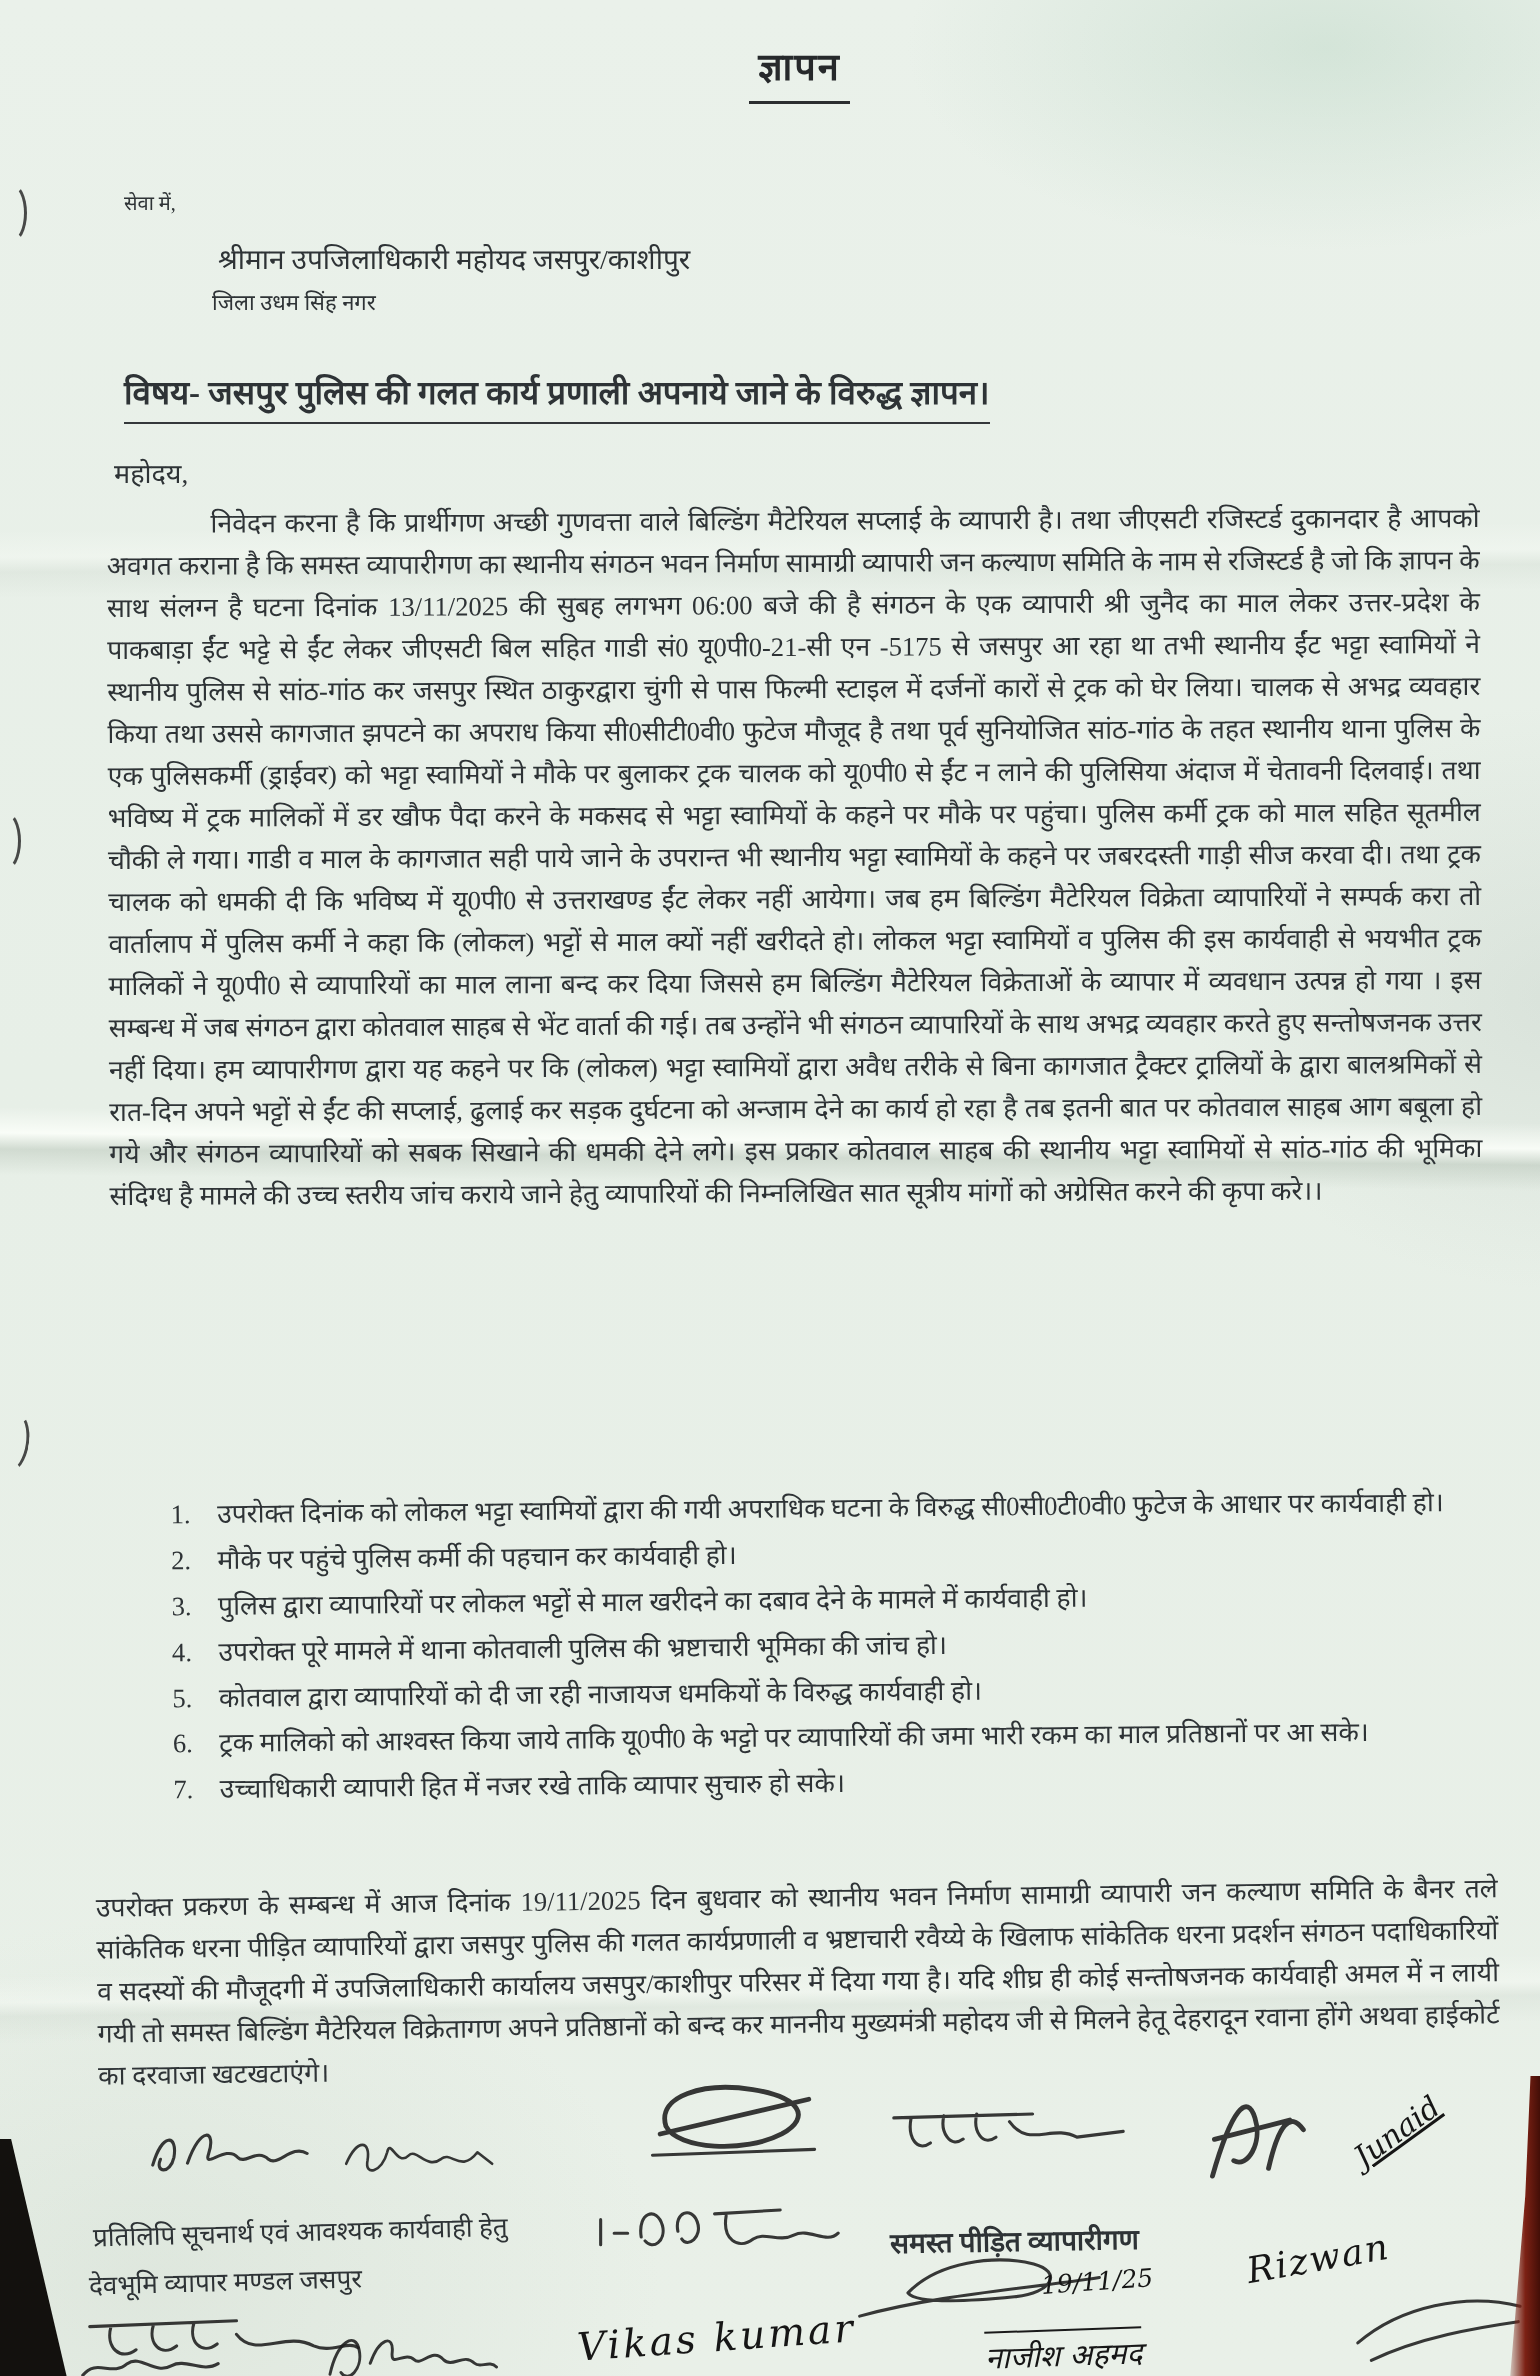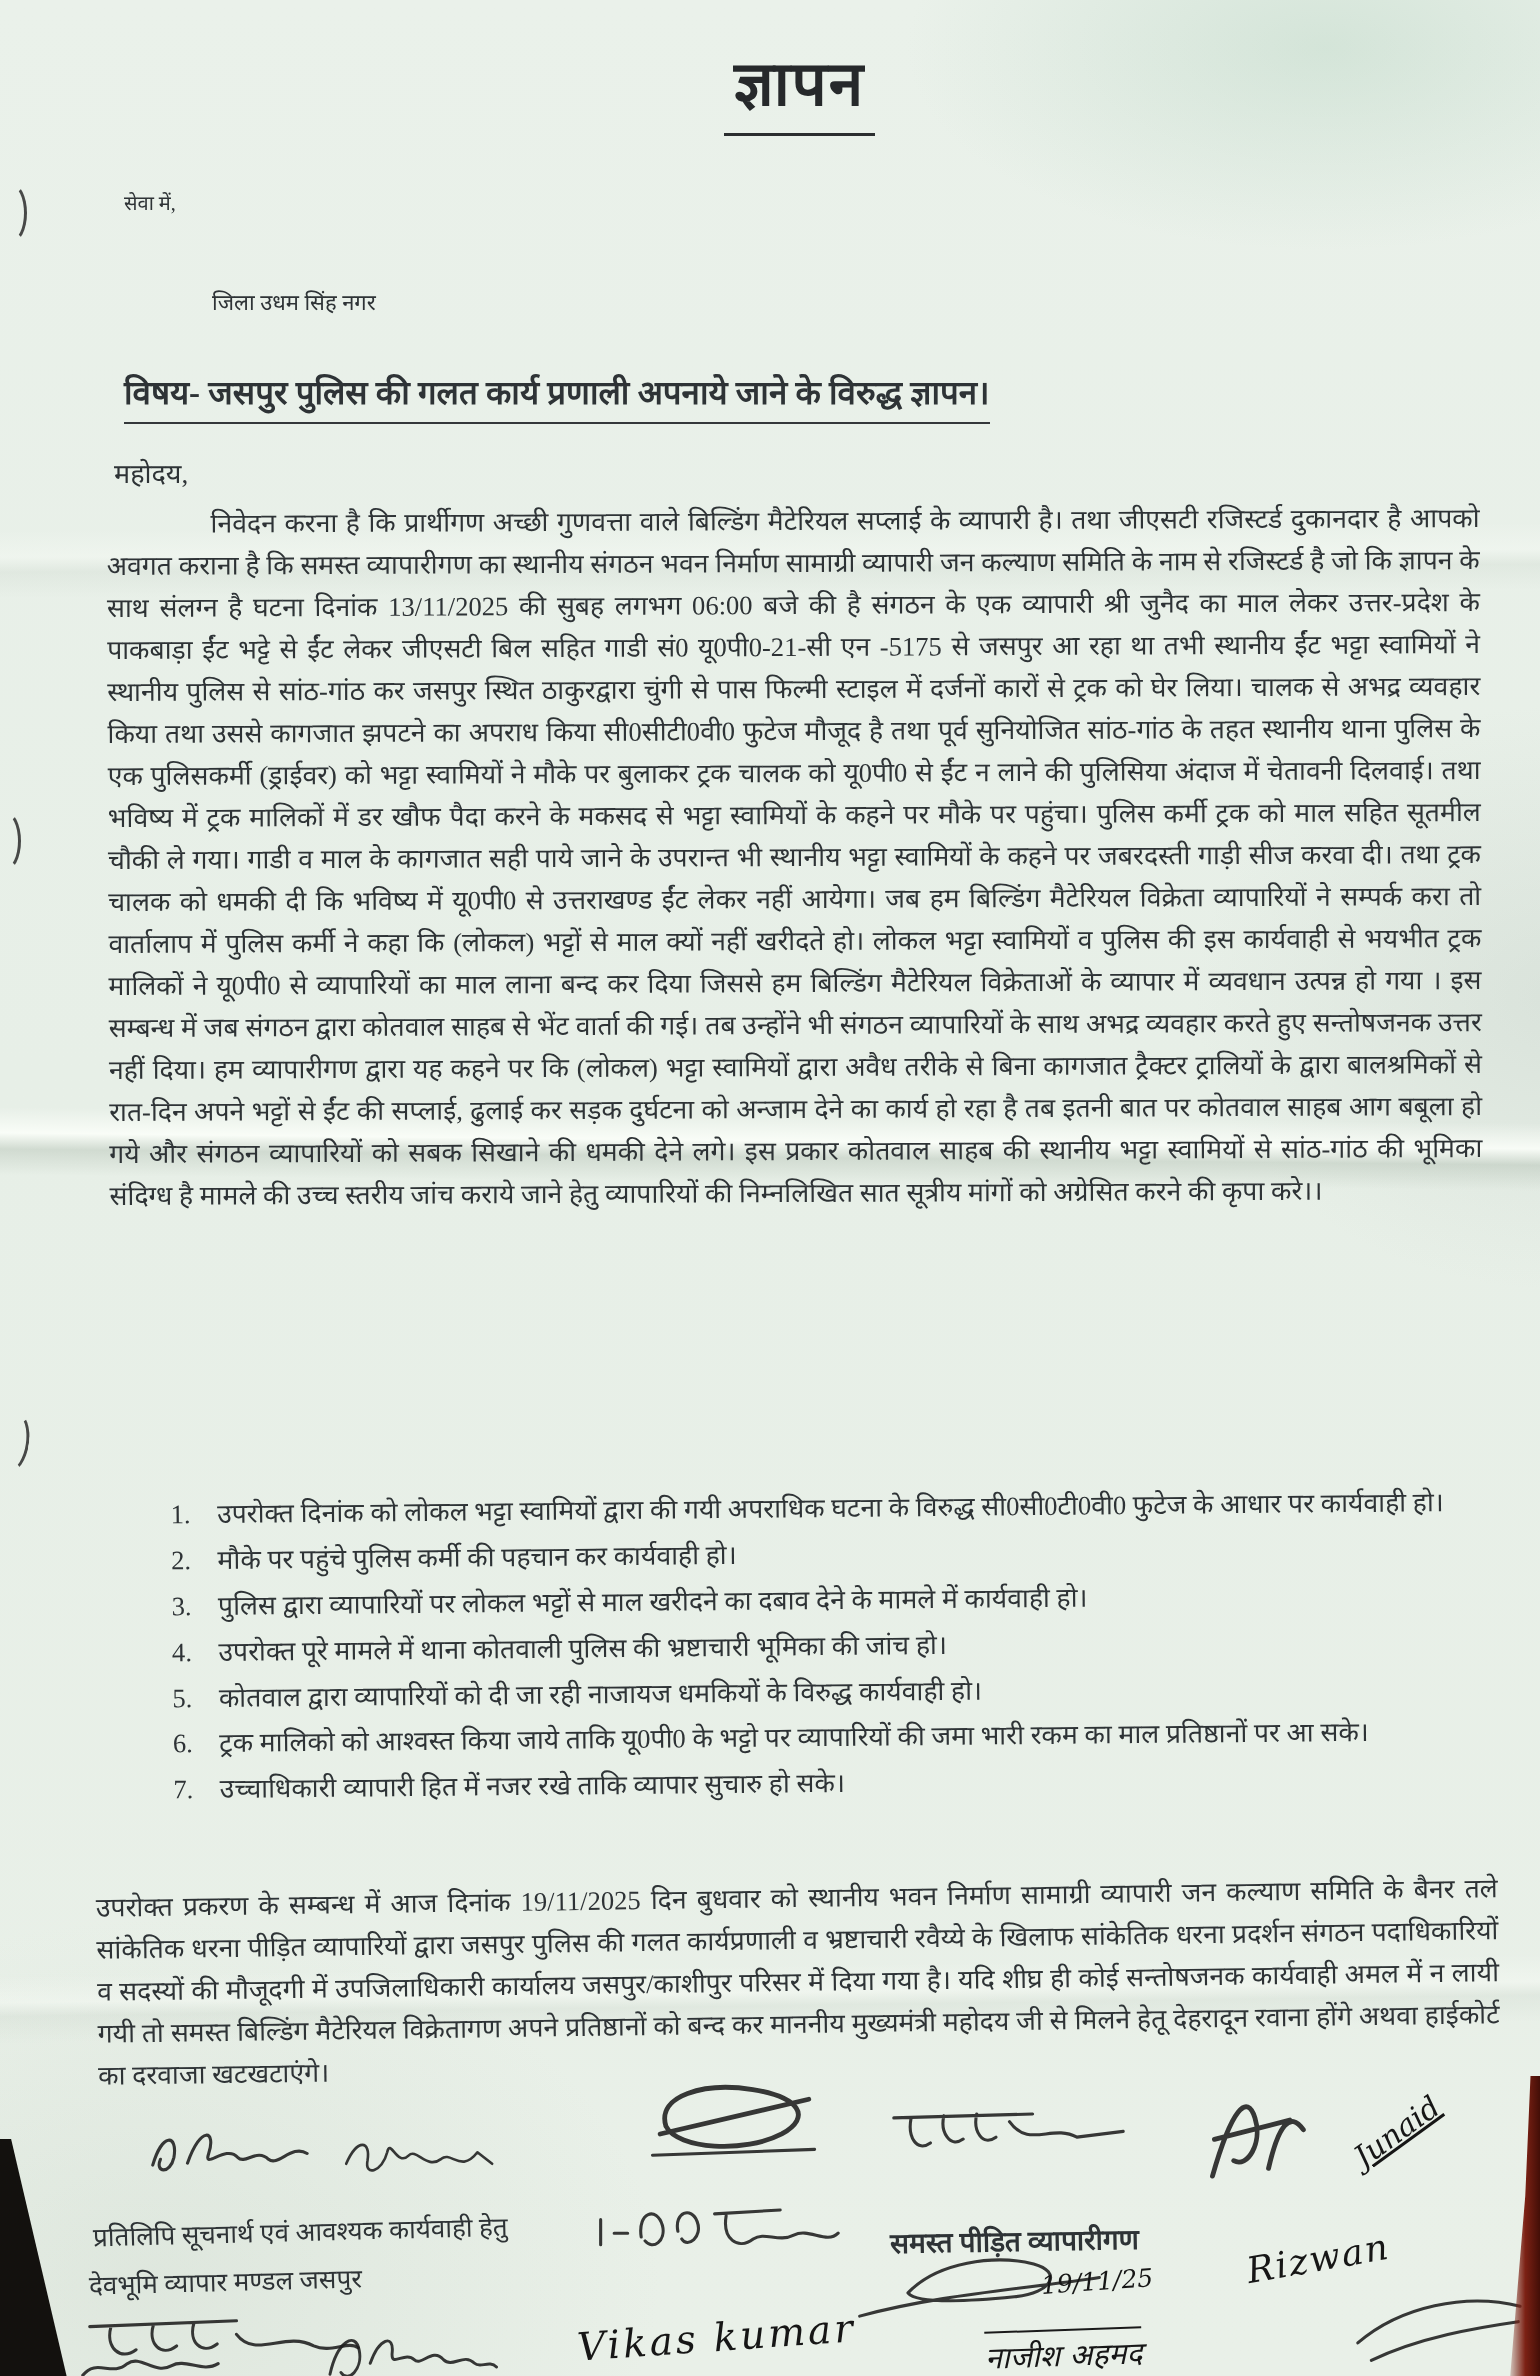--- a/index.html
+++ b/index.html
@@ -26,21 +26,21 @@
   .spine-red{position:absolute;right:0;top:2076px;width:35px;height:300px;
     background:linear-gradient(to left,#3f0d06 0%,#7c2114 45%,rgba(124,33,20,.55) 70%,rgba(124,33,20,0) 100%);
     clip-path:polygon(70% 0,100% 0,100% 100%,12% 100%,55% 40%);}
   .scan-mark{position:absolute;width:25px;height:54px;border:3.9px solid transparent;
     border-right-color:#2c2c2c;border-radius:50%;opacity:.85;}
   .scan-mark.m1{left:-3.9px;top:183px;}
   .scan-mark.m2{left:-9.7px;top:811px;}
   .scan-mark.m3{left:-1.9px;top:1412px;transform:rotate(8deg);}
   
   .title-wrap{position:absolute;top:39px;left:58px;right:0;text-align:center;}
-  .title{display:inline-block;font-size:62px;font-weight:bold;color:#26292b;
+  .title{display:inline-block;font-size:38px;font-weight:bold;color:#26292b;
     border-bottom:3.9px solid #2b2e30;padding:0 9.7px 9.7px;letter-spacing:1.9px;}
   .salutation{position:absolute;left:124px;top:189px;font-size:20px;}
   .addr1{position:absolute;left:218px;top:239px;font-size:28px;}
   .addr2{position:absolute;left:212px;top:286px;font-size:22px;}
   .subject{position:absolute;left:124px;top:369px;font-size:33px;font-weight:600;
     border-bottom:2.9px solid #34383a;padding-bottom:7.7px;}
   .greeting{position:absolute;left:114px;top:454px;font-size:27px;}
   .bodytext{position:absolute;left:108px;top:500px;width:1373px;font-size:26.6px;
     line-height:42px;text-align:justify;text-indent:104px;transform:rotate(-.25deg);}
   .demands{position:absolute;left:172px;top:1487px;width:1318px;list-style:none;margin:0;padding:0;
@@ -72,20 +72,21 @@
   <div class="crease c3"></div>
   <div class="scan-mark m1"></div>
   <div class="scan-mark m2"></div>
   <div class="scan-mark m3"></div>
 
   <div class="title-wrap">
     <span class="title">ज्ञापन</span>
   </div>
 
   <div class="salutation">सेवा में,</div>
+  <div class="addr1">श्रीमान उपजिलाधिकारी महोयद जसपुर/काशीपुर</div>
   <div class="addr2">जिला उधम सिंह नगर</div>
 
   <div class="subject">विषय- जसपुर पुलिस की गलत कार्य प्रणाली अपनाये जाने के विरुद्ध ज्ञापन।</div>
   <div class="greeting">महोदय,</div>
 
   <div class="bodytext">निवेदन करना है कि प्रार्थीगण अच्छी गुणवत्ता वाले बिल्डिंग मैटेरियल सप्लाई के व्यापारी है। तथा जीएसटी रजिस्टर्ड दुकानदार है आपको अवगत कराना है कि समस्त व्यापारीगण का स्थानीय संगठन भवन निर्माण सामाग्री व्यापारी जन कल्याण समिति के नाम से रजिस्टर्ड है जो कि ज्ञापन के साथ संलग्न है घटना दिनांक 13/11/2025 की सुबह लगभग 06:00 बजे की है संगठन के एक व्यापारी श्री जुनैद का माल लेकर उत्तर-प्रदेश के पाकबाड़ा ईंट भट्टे से ईंट लेकर जीएसटी बिल सहित गाडी सं0 यू0पी0-21-सी एन -5175 से जसपुर आ रहा था तभी स्थानीय ईंट भट्टा स्वामियों ने स्थानीय पुलिस से सांठ-गांठ कर जसपुर स्थित ठाकुरद्वारा चुंगी से पास फिल्मी स्टाइल में दर्जनों कारों से ट्रक को घेर लिया। चालक से अभद्र व्यवहार किया तथा उससे कागजात झपटने का अपराध किया सी0सीटी0वी0 फुटेज मौजूद है तथा पूर्व सुनियोजित सांठ-गांठ के तहत स्थानीय थाना पुलिस के एक पुलिसकर्मी (ड्राईवर) को भट्टा स्वामियों ने मौके पर बुलाकर ट्रक चालक को यू0पी0 से ईंट न लाने की पुलिसिया अंदाज में चेतावनी दिलवाई। तथा भविष्य में ट्रक मालिकों में डर खौफ पैदा करने के मकसद से भट्टा स्वामियों के कहने पर मौके पर पहुंचा। पुलिस कर्मी ट्रक को माल सहित सूतमील चौकी ले गया। गाडी व माल के कागजात सही पाये जाने के उपरान्त भी स्थानीय भट्टा स्वामियों के कहने पर जबरदस्ती गाड़ी सीज करवा दी। तथा ट्रक चालक को धमकी दी कि भविष्य में यू0पी0 से उत्तराखण्ड ईंट लेकर नहीं आयेगा। जब हम बिल्डिंग मैटेरियल विक्रेता व्यापारियों ने सम्पर्क करा तो वार्तालाप में पुलिस कर्मी ने कहा कि (लोकल) भट्टों से माल क्यों नहीं खरीदते हो। लोकल भट्टा स्वामियों व पुलिस की इस कार्यवाही से भयभीत ट्रक मालिकों ने यू0पी0 से व्यापारियों का माल लाना बन्द कर दिया जिससे हम बिल्डिंग मैटेरियल विक्रेताओं के व्यापार में व्यवधान उत्पन्न हो गया । इस सम्बन्ध में जब संगठन द्वारा कोतवाल साहब से भेंट वार्ता की गई। तब उन्होंने भी संगठन व्यापारियों के साथ अभद्र व्यवहार करते हुए सन्तोषजनक उत्तर नहीं दिया। हम व्यापारीगण द्वारा यह कहने पर कि (लोकल) भट्टा स्वामियों द्वारा अवैध तरीके से बिना कागजात ट्रैक्टर ट्रालियों के द्वारा बालश्रमिकों से रात-दिन अपने भट्टों से ईंट की सप्लाई, ढुलाई कर सड़क दुर्घटना को अन्जाम देने का कार्य हो रहा है तब इतनी बात पर कोतवाल साहब आग बबूला हो गये और संगठन व्यापारियों को सबक सिखाने की धमकी देने लगे। इस प्रकार कोतवाल साहब की स्थानीय भट्टा स्वामियों से सांठ-गांठ की भूमिका संदिग्ध है मामले की उच्च स्तरीय जांच कराये जाने हेतु व्यापारियों की निम्नलिखित सात सूत्रीय मांगों  को अग्रेसित करने की कृपा करे।।</div>
 
   <ol class="demands">
     <li>
       <span class="num">1.</span>

